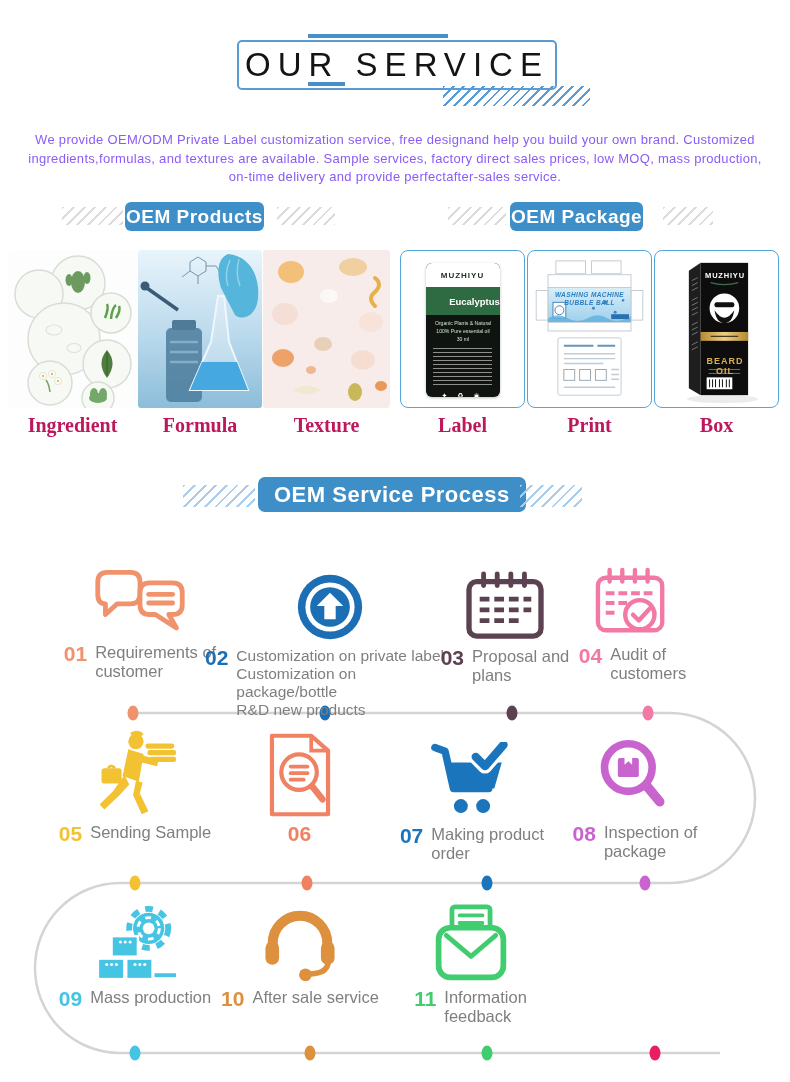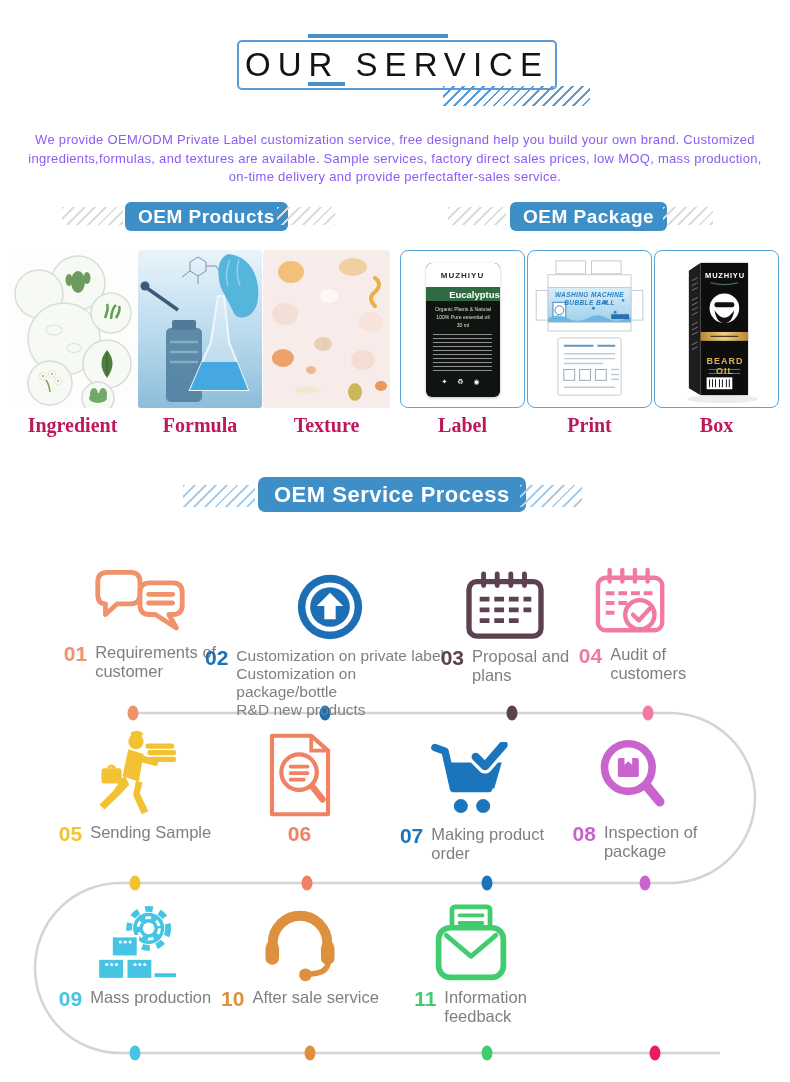--- a/index.html
+++ b/index.html
@@ -15,37 +15,37 @@
   .hatch{position:absolute;height:20px;}
   .hatch-blue{background:repeating-linear-gradient(135deg,#5b9bd5 0 1.8px,transparent 1.8px 7px);}
   .hatch-softblue{background:repeating-linear-gradient(135deg,#a9cdea 0 2px,transparent 2px 7.5px);}
   .hatch-gray{background:repeating-linear-gradient(135deg,#dcdcdc 0 2px,transparent 2px 7.5px);}
 
   .desc{position:absolute;left:15px;top:118px;width:760px;text-align:center;
     font-size:13px;line-height:18.5px;letter-spacing:.3px;color:#8b5cf6;white-space:pre-line;}
 
   
   .pill{position:absolute;height:29px;background:#3e8ec8;color:#fff;border-radius:6px;
-    display:inline-flex;align-items:center;padding:0 13px;font-size:19px;font-weight:600;letter-spacing:.5px;}
+    display:inline-flex;align-items:center;padding:0 1px;font-size:19px;font-weight:600;letter-spacing:.5px;}
   .banner{position:absolute;left:258px;top:477px;height:35px;background:#3e8ec8;color:#fff;border-radius:7px;
     display:inline-flex;align-items:center;padding:0 16px;font-size:22px;font-weight:600;letter-spacing:.5px;}
 
   
   .img-col{position:absolute;top:250px;text-align:center;}
   .img-box{position:relative;width:100%;height:158px;overflow:hidden;border-radius:3px;}
   .img-box.bordered{border:1.5px solid #55a5d8;border-radius:8px;background:#fff;box-sizing:border-box;}
   .img-caption{margin-top:6px;font-family:"Liberation Serif",serif;font-weight:700;font-size:20px;color:#be185d;}
   .mock-art{position:absolute;inset:0;width:100%;height:100%;}
 
   
   .label-mock{position:absolute;left:50%;top:12px;transform:translateX(-50%);width:74px;height:134px;
     background:#101410;border-radius:6px;overflow:hidden;box-shadow:0 1px 3px rgba(0,0,0,.25);}
   .label-brand{background:#fff;height:24px;display:flex;align-items:center;justify-content:center;
     font-size:8px;font-weight:700;letter-spacing:1px;color:#232;}
-  .label-band{background:#2f6b42;height:14px;display:flex;align-items:center;justify-content:center;
+  .label-band{background:#2f6b42;height:28px;display:flex;align-items:center;justify-content:center;
     color:#fff;font-size:9.5px;font-weight:700;padding-left:24px;}
   .label-ln{color:#cfe3cf;font-size:6px;line-height:8px;text-align:center;transform:scale(.85);}
   .label-stripes{margin:5px auto 0;width:80%;height:38px;
     background:repeating-linear-gradient(#8f8f8f 0 1px,transparent 1px 4px);}
   .label-icons{margin-top:6px;text-align:center;color:#fff;font-size:7px;letter-spacing:4px;}
 
   
   .print-title{position:absolute;left:0;top:40px;width:100%;text-align:center;white-space:pre-line;
     font-size:6.5px;line-height:8px;font-style:italic;font-weight:700;color:#2a7fc0;letter-spacing:.4px;}
 

